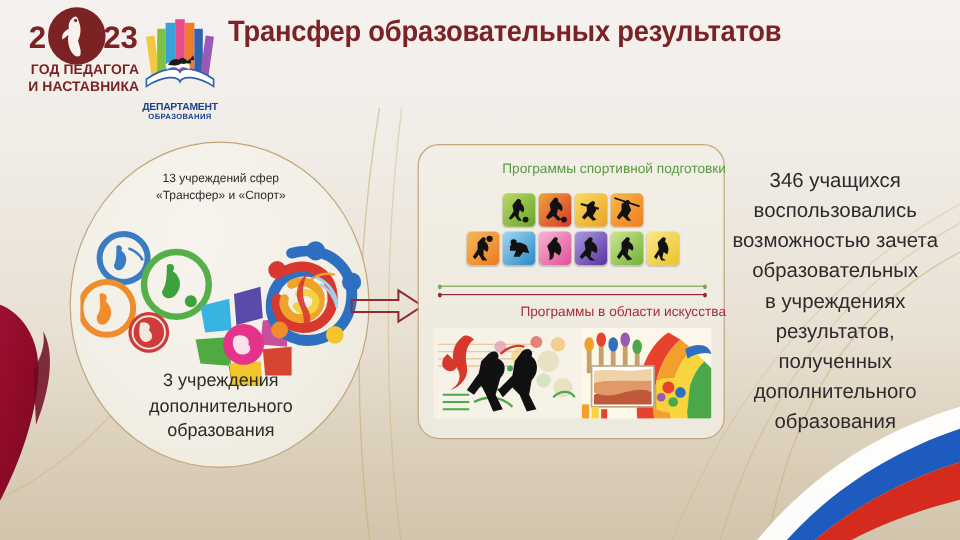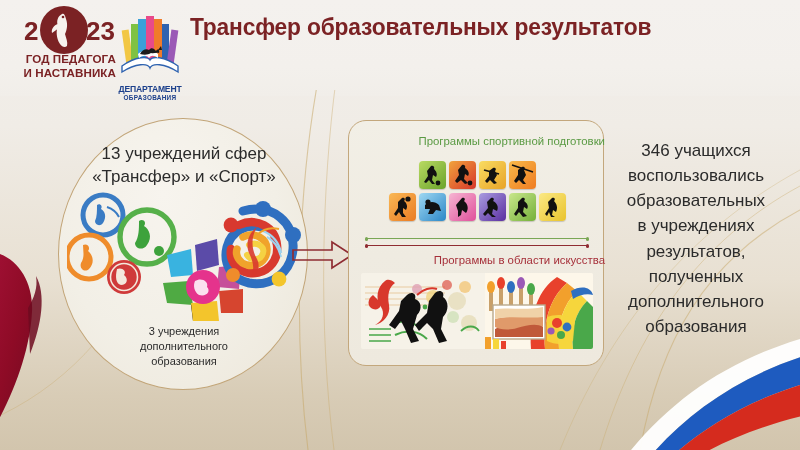--- a/index.html
+++ b/index.html
@@ -38,25 +38,25 @@
 
   
   .oval{
     position:absolute;left:58px;top:118px;width:250px;height:272px;
     border:1.4px solid #c2a578;border-radius:50%;
     background:radial-gradient(ellipse at 42% 28%,#f7f4ee 0%,#f2efe6 55%,#ece6d9 100%);
     box-sizing:border-box;
   }
   .oval-top-text{
     position:absolute;left:10px;top:24px;width:230px;text-align:center;
-    font-size:17px;color:#2b2b2b;line-height:1.35;
+    font-size:10px;color:#2b2b2b;line-height:1.35;
   }
   .oval-bottom-text{
     position:absolute;left:20px;bottom:20px;width:210px;text-align:center;
-    font-size:11px;color:#2b2b2b;line-height:1.35;
+    font-size:15px;color:#2b2b2b;line-height:1.35;
   }
   .oval-art{position:absolute;left:8px;top:72px;width:234px;height:132px;}
 
   
   .arrow{position:absolute;left:292px;top:240px;width:62px;height:30px;}
 
   
   .panel{
     position:absolute;left:348px;top:120px;width:256px;height:246px;
     border:1.3px solid #c3a77c;border-radius:18px;
@@ -389,20 +389,21 @@
           <rect x="132" y="66" width="6" height="10" fill="#f6d63c"></rect>
           <rect x="140" y="68" width="5" height="8" fill="#e8412c"></rect>
         </g>
       </svg>
     </div>
   </div>
 
   <div class="stats">
     <div>346 учащихся</div>
     <div>воспользовались</div>
+    <div>возможностью зачета</div>
     <div>образовательных</div>
     <div>в учреждениях</div>
     <div>результатов, полученных</div>
     <div>дополнительного</div>
     <div>образования</div>
   </div>
 
 </div>
 
 </body></html>

